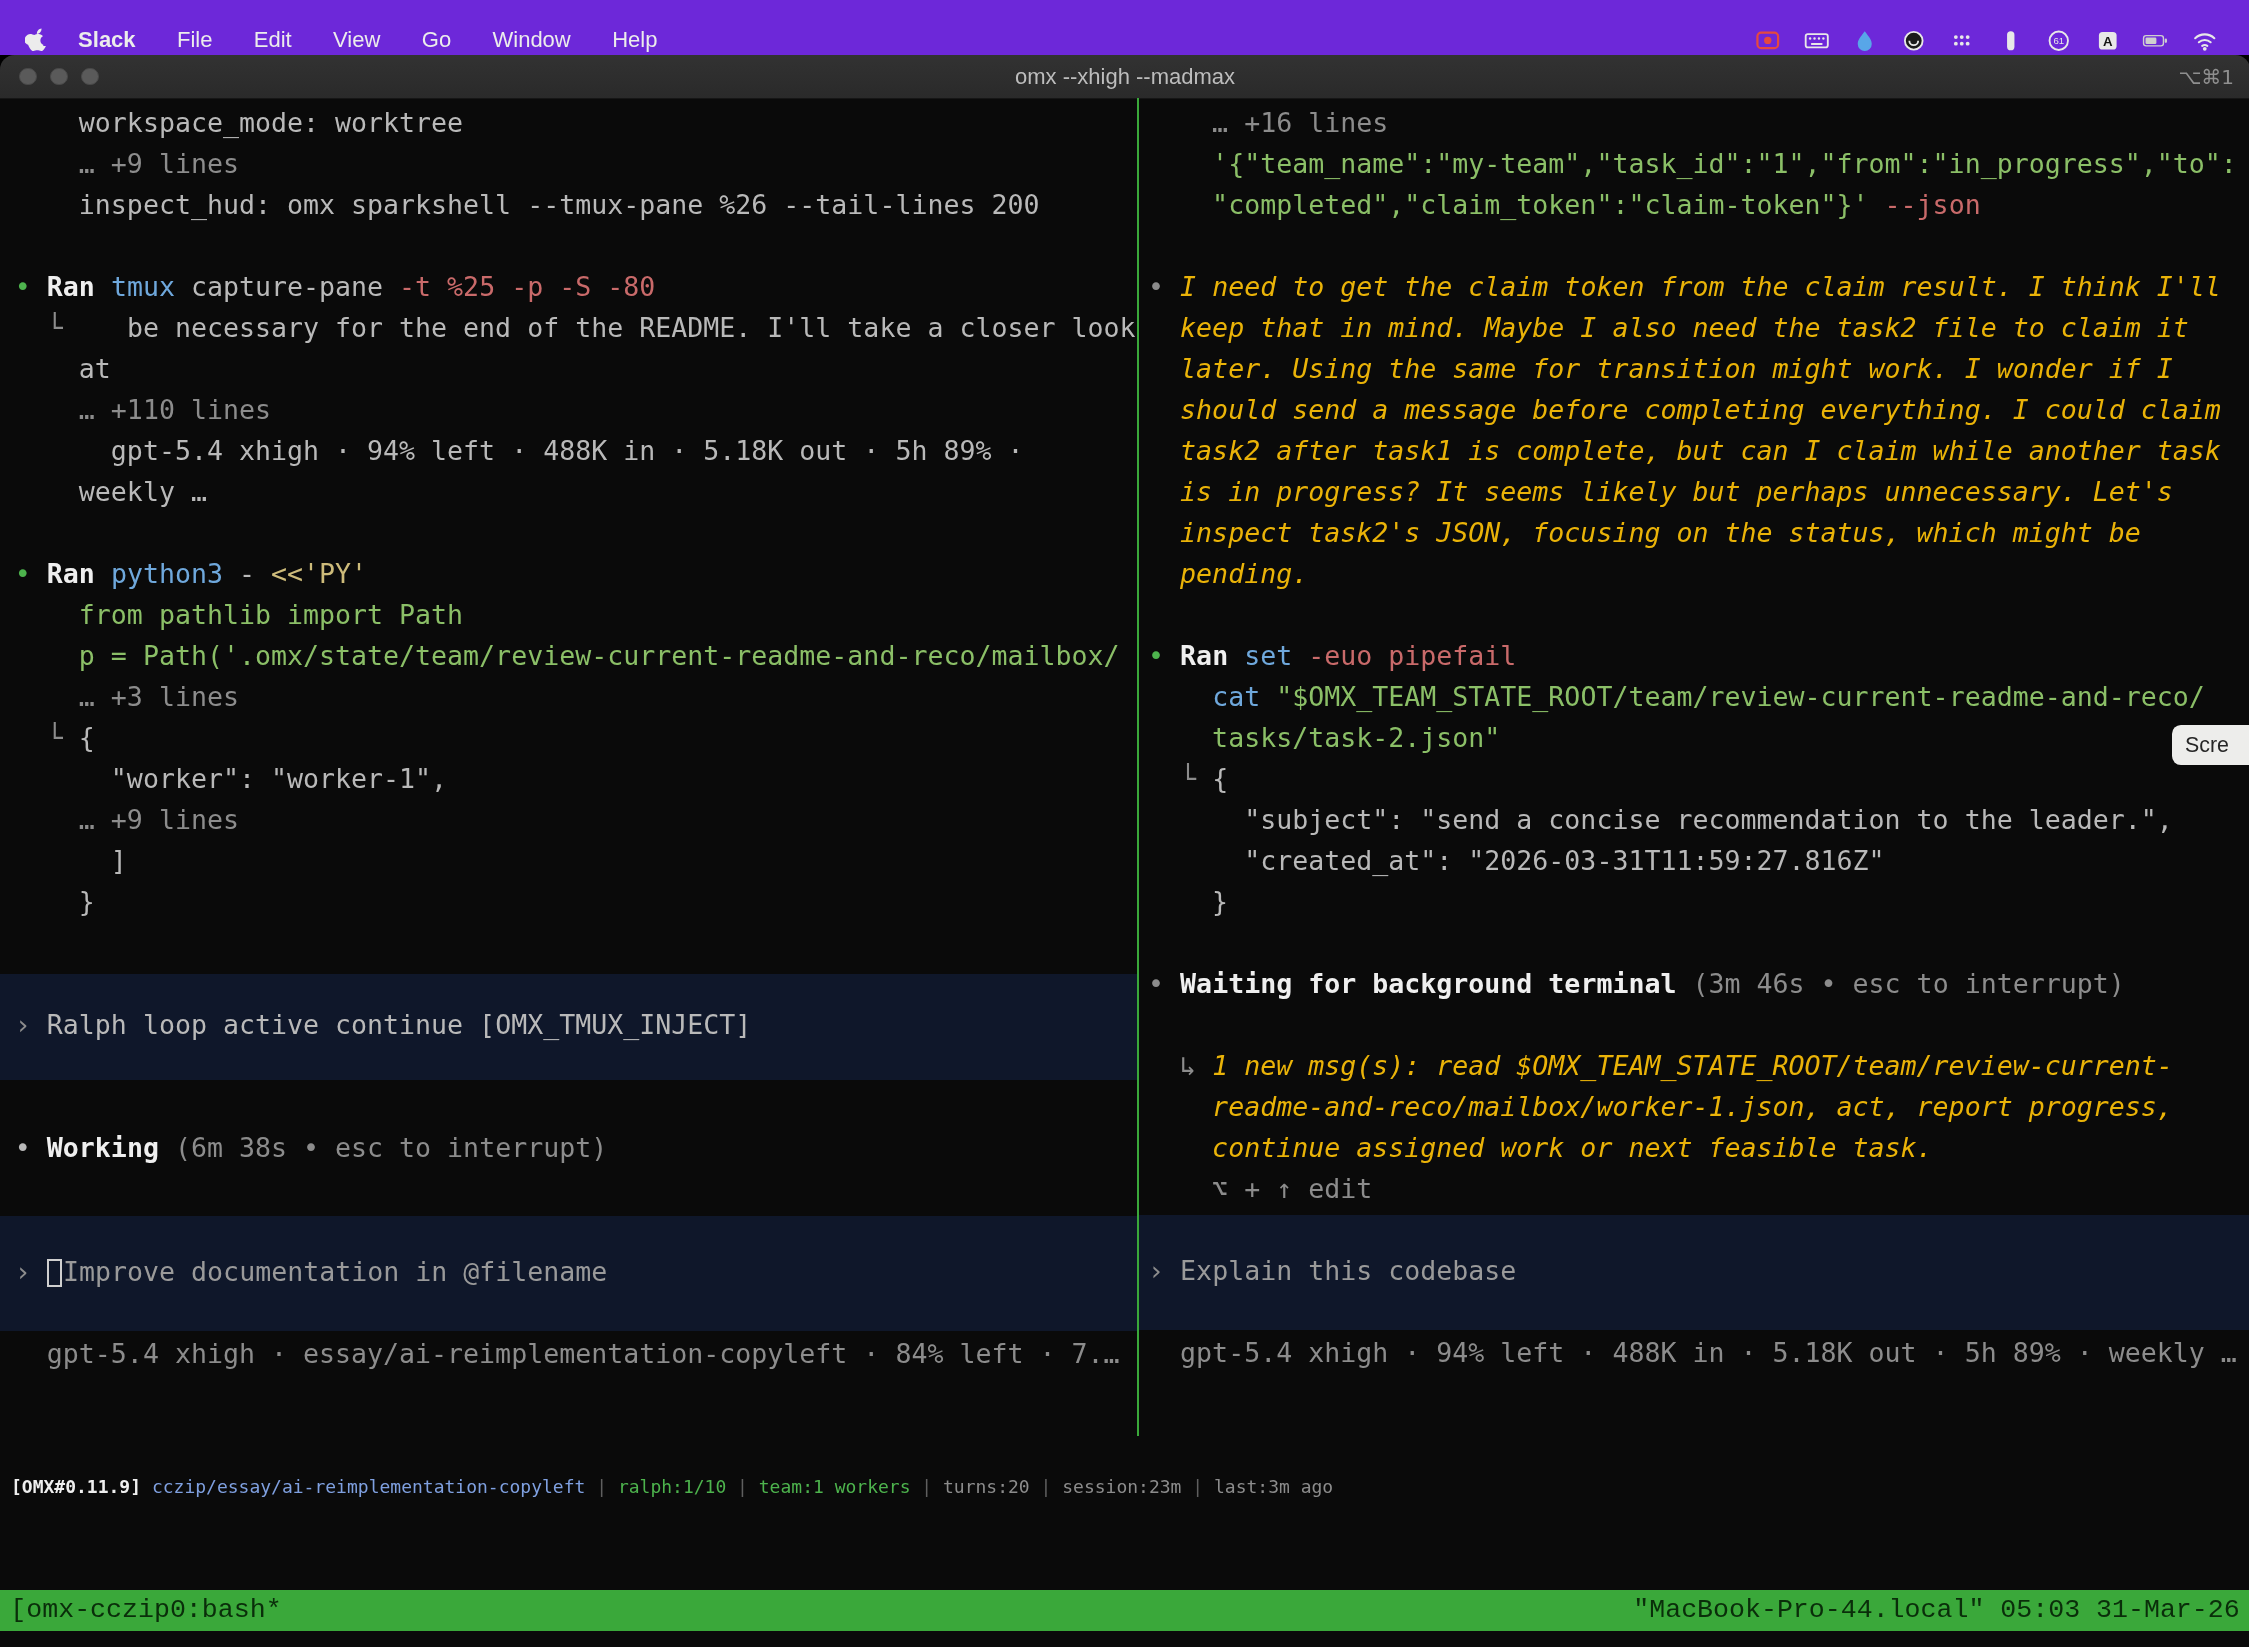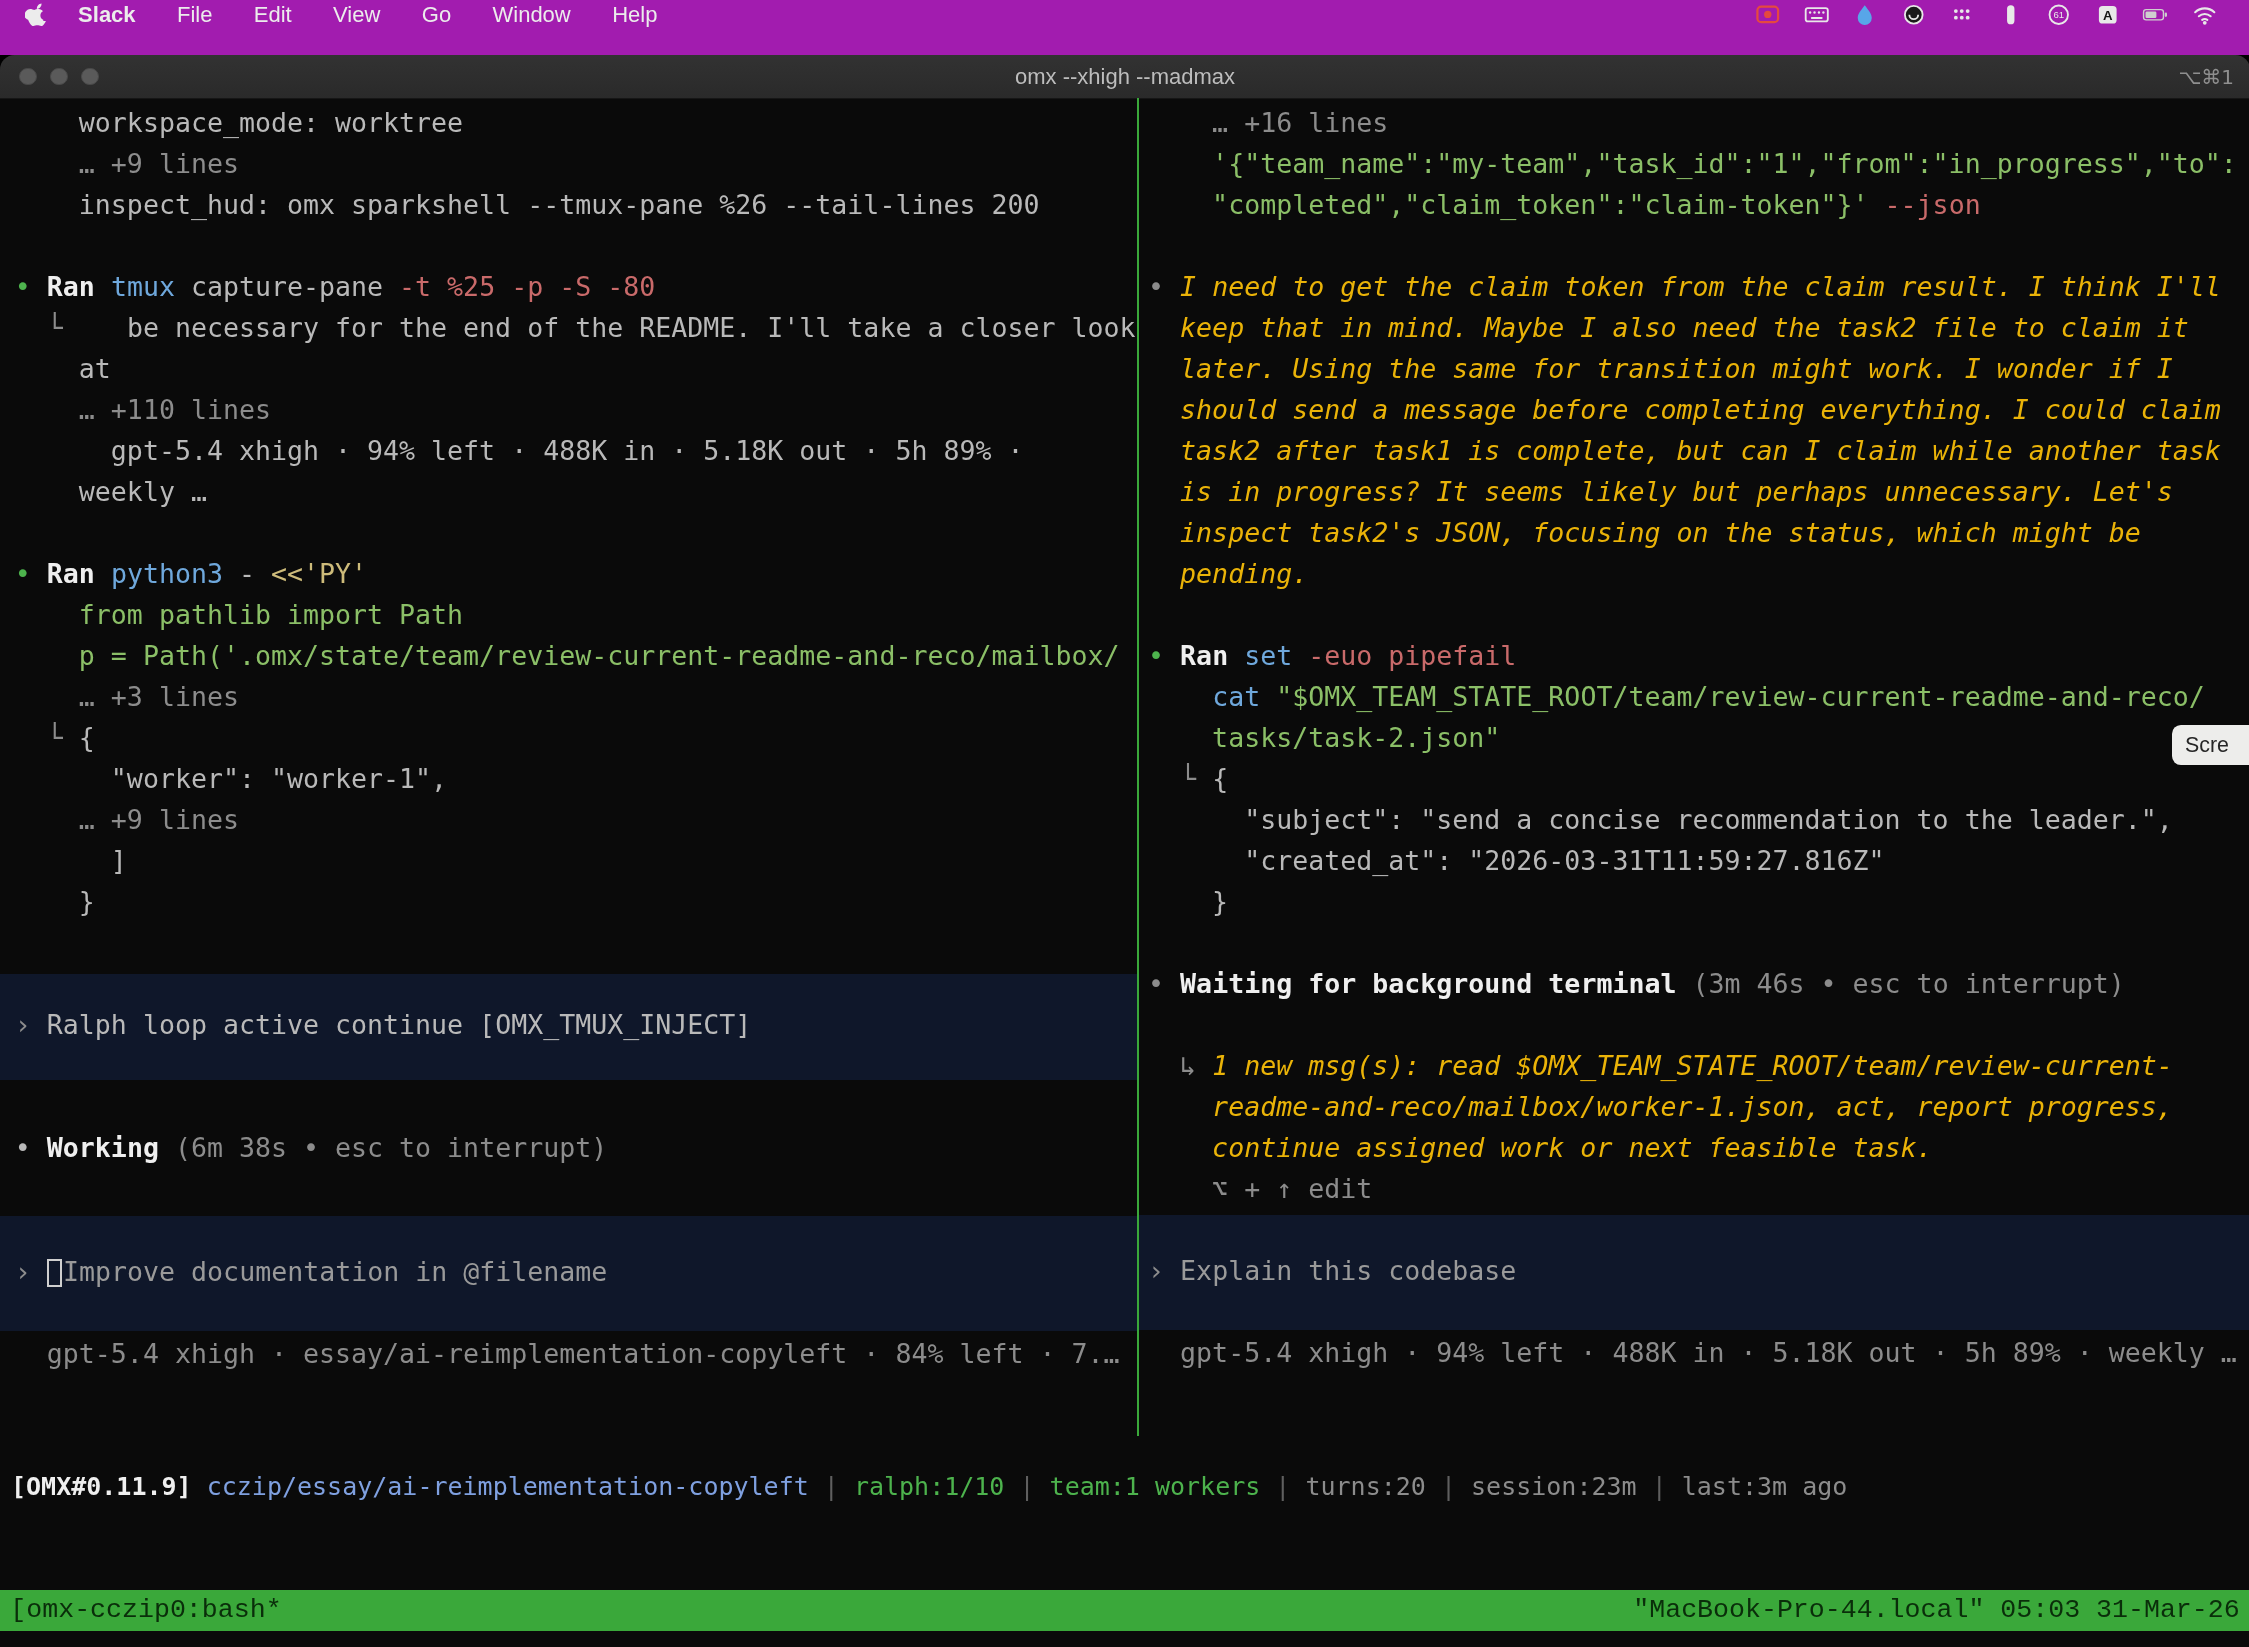--- a/index.html
+++ b/index.html
@@ -1,21 +1,21 @@
 <!DOCTYPE html>
 <html style="font-size:11.8px"><head>
 <meta charset="utf-8">
 <style>
   html,body{margin:0;padding:0;background:#000;}
   body{width:2250px;height:1648px;position:relative;overflow:hidden;
        font-family:"Liberation Sans","DejaVu Sans",sans-serif;}
 
   
-  #menu-bar{position:absolute;top:0;left:0;width:2250px;height:55px;background:#a21caf;
-            display:flex;align-items:flex-start;color:#ececec;font-size:22px;}
+  #menu-bar{position:absolute;top:0;left:0;width:2250px;height:55px;background:#6d28d9;
+            display:flex;align-items:flex-end;color:#ececec;font-size:22px;}
   #menu-left{display:flex;align-items:center;gap:0;padding-left:25px;}
   #apple-logo{width:25px;height:29.5px;margin-right:13.3px;display:flex;align-items:center;}
   .menu-items{display:flex;align-items:center;}
   .menu-item{padding:0 20.7px;color:#ececec;}
   .menu-item:first-child{font-weight:bold;padding-left:14.8px;}
   #menu-right{margin-left:auto;display:flex;align-items:center;gap:19px;padding-right:31px;}
   .mb-icon{width:29.5px;height:29.5px;display:flex;align-items:center;justify-content:center;}
 
   
   #window{position:absolute;top:55px;left:0;width:2250px;height:1593px;background:#0a0a0a;
@@ -60,21 +60,21 @@
   .s-h{color:#9a9a9a;}
   .s-p{color:#8c8c8c;}
   .s-path{color:#7fa0e0;}
   .s-sep{color:#5f5f5f;}
   .cursor{display:inline-block;width:15.5px;height:28px;border:2.2px solid #cfcfcf;
           box-sizing:border-box;vertical-align:middle;margin-right:0.7px;}
 
   
   #omx-status{position:absolute;top:1411px;left:0;width:1850px;height:41px;line-height:41px;
               padding-left:11px;font-family:"DejaVu Sans Mono","DejaVu Sans",monospace;
-              font-size:25px;white-space:pre;box-sizing:border-box;}
+              font-size:18px;white-space:pre;box-sizing:border-box;}
 
   
   #tmux-bar{position:absolute;top:1535px;left:0;width:2250px;height:41px;background:#3aa83a;
             color:#0a2e0a;font-family:Liberation Mono, monospace;font-size:26.6px;
             line-height:41px;white-space:pre;}
   #tmux-left{position:absolute;left:10.3px;top:0;}
   #tmux-right{position:absolute;right:10.3px;top:0;}
 
   
   #screen-popup{position:absolute;top:670px;right:0;height:40px;min-width:65px;background:#ededeb;

